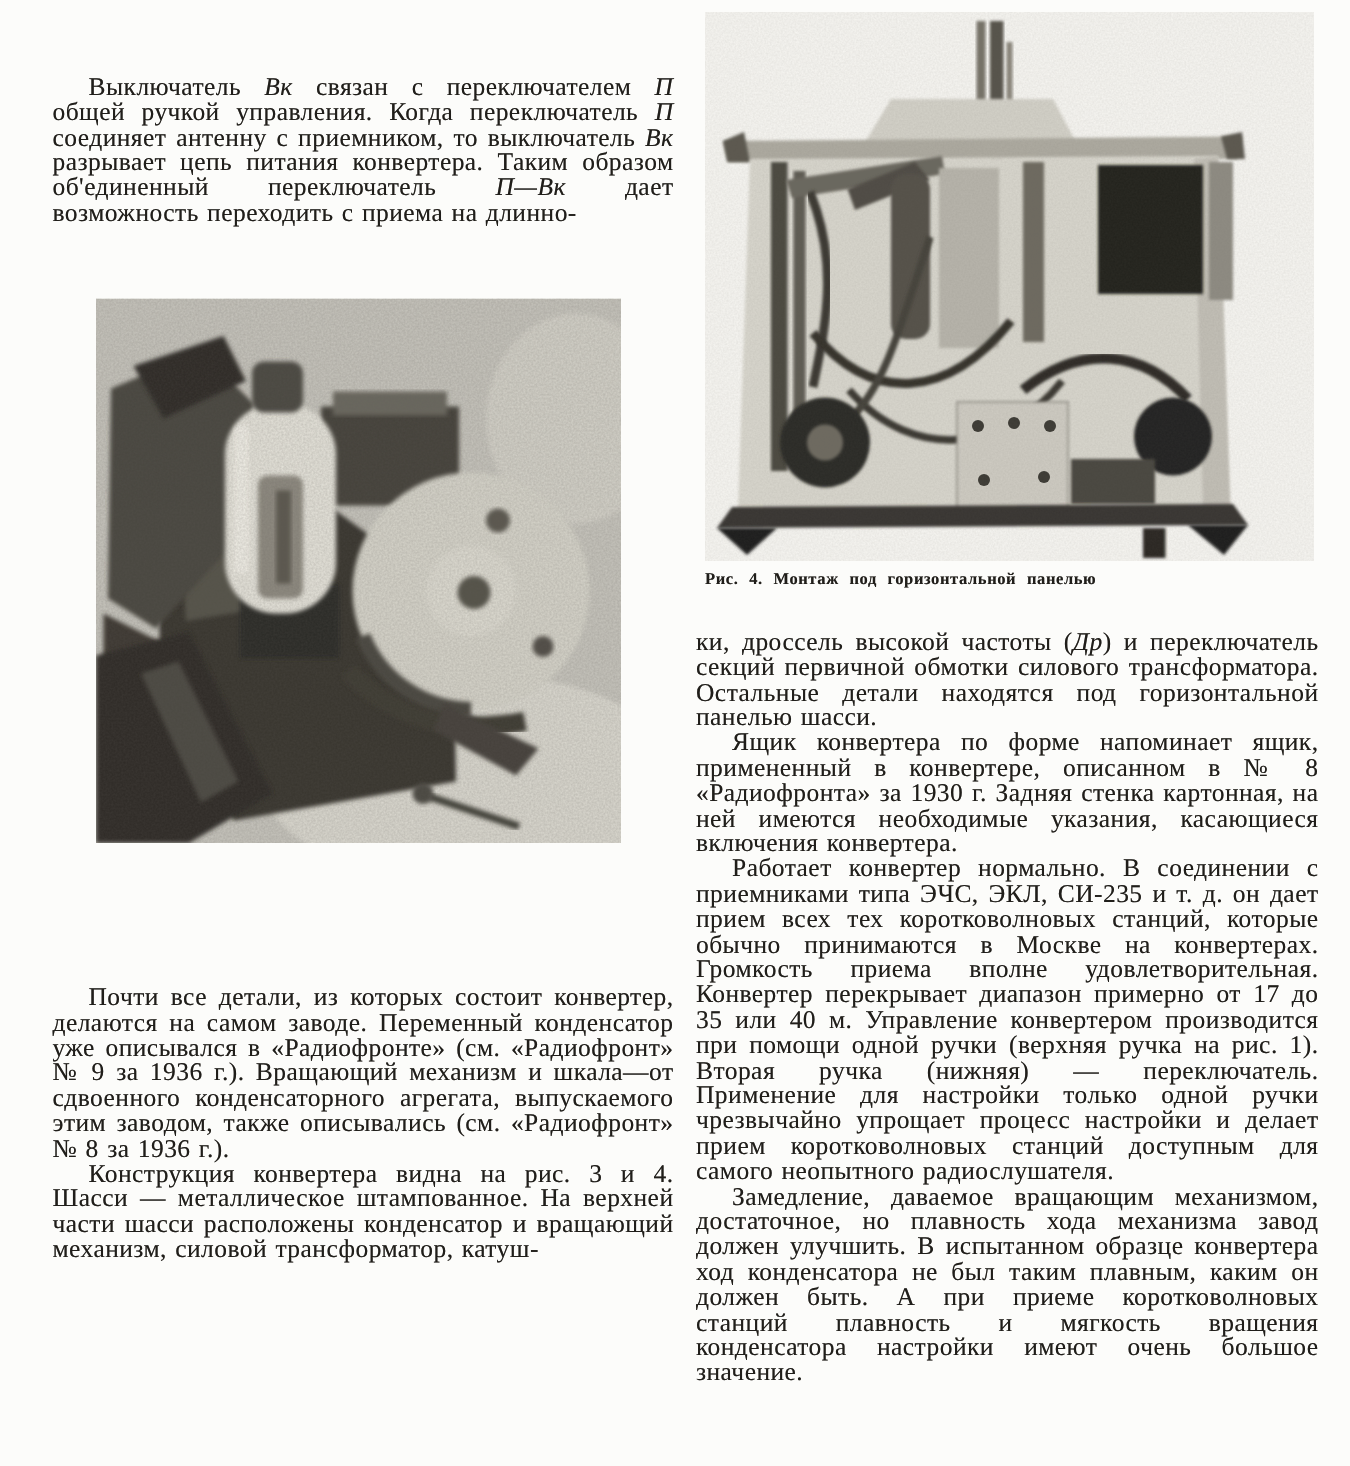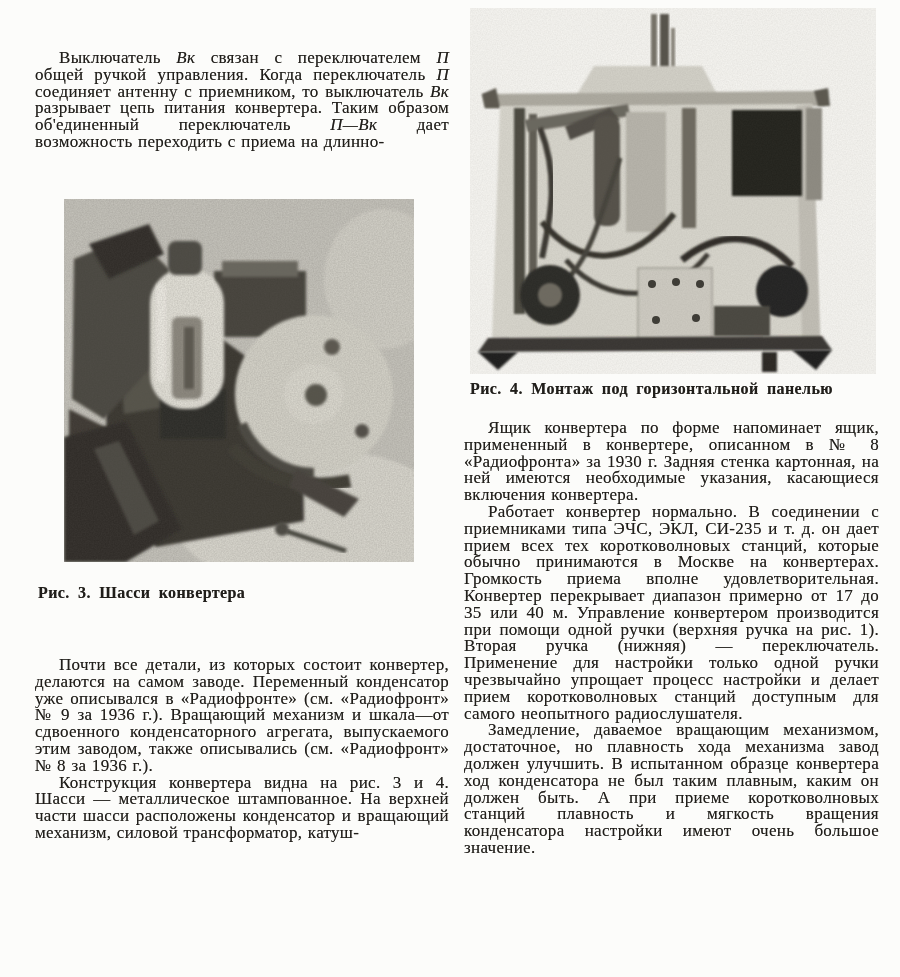--- a/index.html
+++ b/index.html
@@ -18,21 +18,21 @@
     text-align:justify;
     letter-spacing:0.3px;
     word-spacing:1px;
     text-shadow:0 0 0.4px rgba(32,30,26,0.55);
     hyphens:manual;
   }
   .para{margin:0;text-indent:24px;}
   .para.no-indent{text-indent:0;}
   .caption{
     position:absolute;
-    font-size:16px;
+    font-size:11px;
     font-weight:bold;
     letter-spacing:0.4px;
     word-spacing:4px;
     text-shadow:0 0 0.4px rgba(32,30,26,0.55);
     white-space:nowrap;
   }
   .figure{position:absolute;display:block;}
   i{font-style:italic;}
 </style>
 </head>
@@ -92,21 +92,20 @@
     <path d="M0,238 L62,222 L118,330 L62,363 L0,363 Z" fill="#2e2c27" filter="url(#soft3)"></path>
     <path d="M30,250 L55,242 L95,322 L70,336 Z" fill="#4c4942" filter="url(#soft3)"></path>
 
     <g>
       <line x1="222" y1="332" x2="282" y2="352" stroke="#413f38" stroke-width="5" filter="url(#soft3)"></line>
       <circle cx="218" cy="330" r="7" fill="#4c4a43" filter="url(#soft3)"></circle>
     </g>
     <rect width="350" height="363" filter="url(#grain3)" opacity="0.28"></rect>
   </svg>
 
-  <div class="caption" style="left:38px;top:584px;">Рис. 3. Шасси конвертера</div>
 
   <div class="textblock" style="left:35px;top:657px;width:414px;">
       <p class="para"><span>Почти все детали, из которых состоит конвер­тер, делаются на самом заводе. Переменный кон­денсатор уже описывался в «Радиофронте» (см. «Радиофронт» № 9 за 1936 г.). Вращающий механизм и шкала—от сдвоенного конденсаторного агрегата, выпускаемого этим заводом, также опи­сывались (см. «Радиофронт» № 8 за 1936 г.).</span></p>
       <p class="para"><span>Конструкция конвертера видна на рис. 3 и 4. Шасси — металлическое штампованное. На верх­ней части шасси расположены конденсатор и вра­щающий механизм, силовой трансформатор, катуш-</span></p>
     </div>
 
   <svg class="figure" style="left:470px;top:8px;" width="406" height="366" viewBox="0 0 406 366">
     <defs>
       <filter id="grain4" x="0" y="0" width="100%" height="100%">
         <feTurbulence type="fractalNoise" baseFrequency="0.8" numOctaves="2" seed="11"></feTurbulence>
@@ -177,18 +176,19 @@
       <path d="M8,344 L48,344 L28,362 Z" fill="#1f1e1b" filter="url(#soft4)"></path>
       <path d="M322,342 L362,342 L346,362 Z" fill="#1f1e1b" filter="url(#soft4)"></path>
       <rect x="292" y="344" width="15" height="20" fill="#2a2823" filter="url(#soft4)"></rect>
     </g>
     <rect width="406" height="366" filter="url(#grain4)" opacity="0.16"></rect>
   </svg>
 
   <div class="caption" style="left:470px;top:380px;">Рис. 4. Монтаж под горизонтальной панелью</div>
 
   <div class="textblock" style="left:464px;top:420px;width:415px;">
+      <p class="para no-indent"><span>ки, дроссель высокой частоты (</span><i>Др</i><span>) и переключа­тель секций первичной обмотки силового транс­форматора. Остальные детали находятся под гори­зонтальной панелью шасси.</span></p>
       <p class="para"><span>Ящик конвертера по форме напоминает ящик, примененный в конвертере, описанном в № 8 «Радиофронта» за 1930 г. Задняя стенка картон­ная, на ней имеются необходимые указания, ка­сающиеся включения конвертера.</span></p>
       <p class="para"><span>Работает конвертер нормально. В соединении с приемниками типа ЭЧС, ЭКЛ, СИ-235 и т. д. он дает прием всех тех коротковолновых станций, которые обычно принимаются в Москве на кон­вертерах. Громкость приема вполне удовлетвори­тельная. Конвертер перекрывает диапазон пример­но от 17 до 35 или 40 м. Управление конверте­ром производится при помощи одной ручки (верх­няя ручка на рис. 1). Вторая ручка (нижняя) — переключатель. Применение для настройки только одной ручки чрезвычайно упрощает процесс на­стройки и делает прием коротковолновых станций доступным для самого неопытного радиослушателя.</span></p>
       <p class="para"><span>Замедление, даваемое вращающим механизмом, достаточное, но плавность хода механизма завод должен улучшить. В испытанном образце конвер­тера ход конденсатора не был таким плавным, каким он должен быть. А при приеме коротко­волновых станций плавность и мягкость вращения конденсатора настройки имеют очень большое значение.</span></p>
     </div>
 
 </div>
 
 </body></html>

